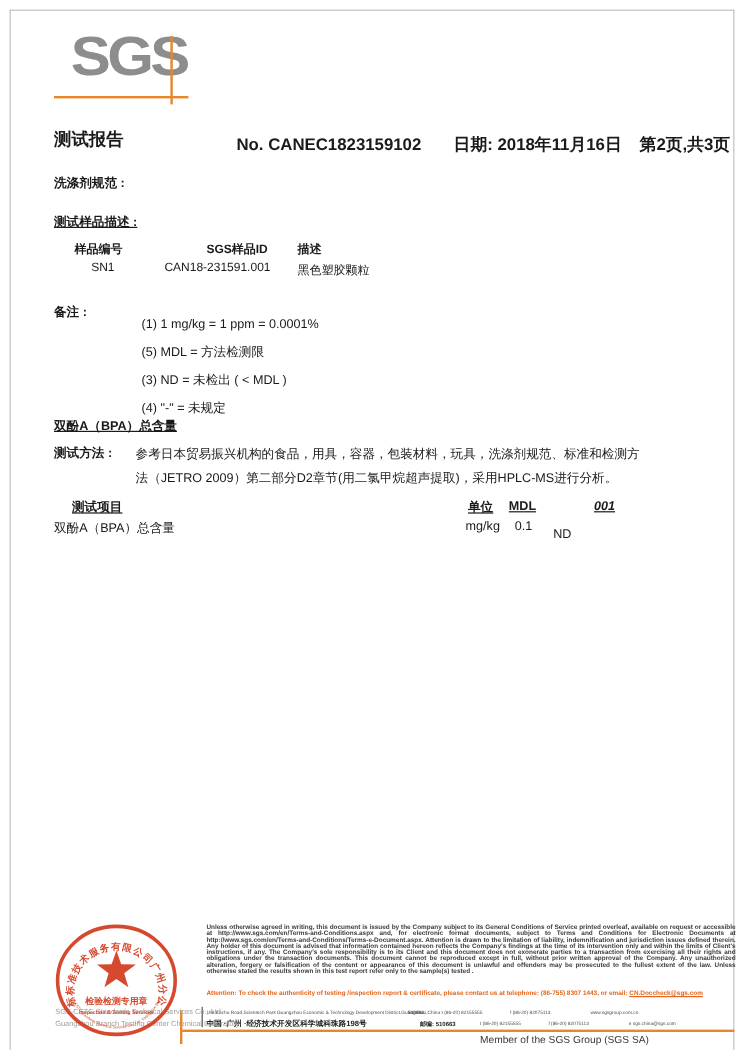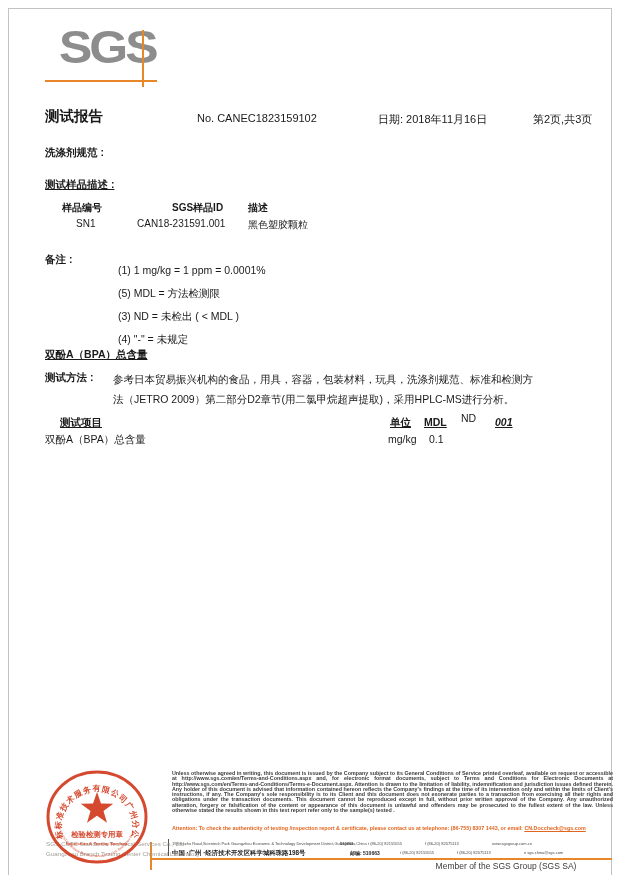--- a/index.html
+++ b/index.html
@@ -14,21 +14,21 @@
   }
   
   .logo-text{
     left:59px;top:24px;font-size:50px;font-weight:bold;color:#8d8d8d;
     letter-spacing:-3px;transform:scaleY(0.92);transform-origin:top left;line-height:1;
   }
   .logo-underline{left:45px;top:80px;width:112px;height:2px;background:#e8872a;}
   .logo-vline{left:142px;top:30px;width:2px;height:57px;background:#e8872a;}
   
   .doc-title{left:45px;top:107px;font-size:14.5px;font-weight:bold;}
-  .hdr{font-size:11px;font-weight:normal;}
+  .hdr{font-size:14px;font-weight:bold;}
   .report-no{left:197px;top:112px;}
   .report-date{left:378px;top:112px;}
   .page-info{left:533px;top:112px;}
   
   .lbl{font-size:10.5px;font-weight:bold;}
   .u{text-decoration:underline;}
   .test-result{left:45px;top:146px;}
   .sample-desc{left:45px;top:178px;}
   
   .st{font-size:10px;}
@@ -54,21 +54,21 @@
   .attention{
     left:172px;top:826px;width:441px;font-size:5.35px;line-height:5.8px;
     color:#e2661f;font-weight:bold;
   }
   .attention .mail{text-decoration:underline;}
   .addr-sep{left:168px;top:839px;width:1px;height:17px;background:#555;}
   .tiny{font-size:4px;color:#4a4a4a;white-space:nowrap;}
   .cnrow{font-size:6.4px;font-weight:bold;color:#222;white-space:nowrap;}
   .foot-hline{left:150px;top:858px;width:462px;height:1.5px;background:#e8872a;}
   .foot-vline{left:150px;top:842px;width:1.5px;height:28px;background:#e8872a;}
-  .member{left:400px;top:861px;width:212px;font-size:8.5px;color:#3a3a3a;text-align:center;}
+  .member{left:400px;top:861px;width:212px;font-size:8.5px;color:#3a3a3a;text-align:left;}
 </style>
 </head>
 <body>
 
 <div class="abs page-border"></div>
 
 <div class="abs logo-text">SGS</div>
 <div class="abs logo-underline"></div>
 <div class="abs logo-vline"></div>
 
@@ -97,21 +97,21 @@
 <div class="abs lbl method-label">测试方法 :</div>
 <div class="abs method-text">参考日本贸易振兴机构的食品，用具，容器，包装材料，玩具，洗涤剂规范、标准和检测方法（JETRO 2009）第二部分D2章节(用二氯甲烷超声提取)，采用HPLC-MS进行分析。</div>
 
 <div class="abs rt hd" style="left:60px;top:416px;">测试项目</div>
 <div class="abs rt hd" style="left:390px;top:416px;">单位</div>
 <div class="abs rt hd" style="left:424px;top:416px;">MDL</div>
 <div class="abs rt hd it" style="left:459px;top:416px;margin-left:36px;">001</div>
 <div class="abs rt" style="left:45px;top:433px;">双酚A（BPA）总含量</div>
 <div class="abs rt" style="left:388px;top:433px;">mg/kg</div>
 <div class="abs rt" style="left:429px;top:433px;">0.1</div>
-<div class="abs rt" style="left:461px;top:412px;">ND</div>
+<div class="abs rt" style="left:461px;top:439px;">ND</div>
 
 <div class="abs company-gray" style="left:46px;top:840px;">SGS-CSTC Standards Technical Services Co., Ltd.</div>
 <div class="abs company-gray" style="left:46px;top:850px;">Guangzhou Branch Testing Center Chemical Laboratory</div>
 
 <svg class="abs stamp" width="106" height="98" viewBox="0 0 106 98">
   <defs>
     <path id="arcTop" d="M 17.8,66 A 36,36 0 1 1 88.2,66" fill="none"></path>
     <path id="arcBottom" d="M 15.4,61.7 A 40,40 0 0 0 90.6,61.7" fill="none"></path>
   </defs>
   <ellipse cx="53" cy="48" rx="49" ry="45" fill="none" stroke="#d23b1e" stroke-width="3"></ellipse>

